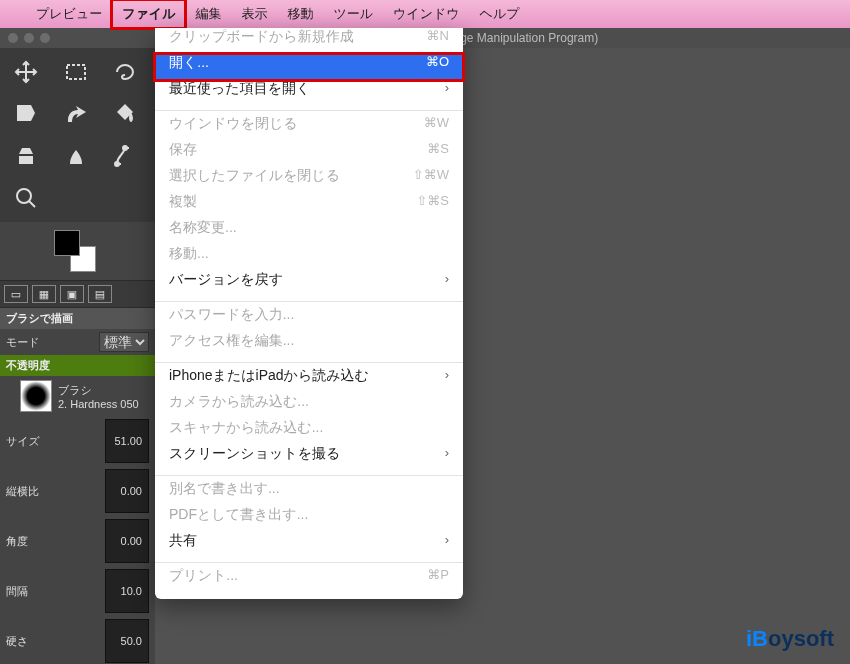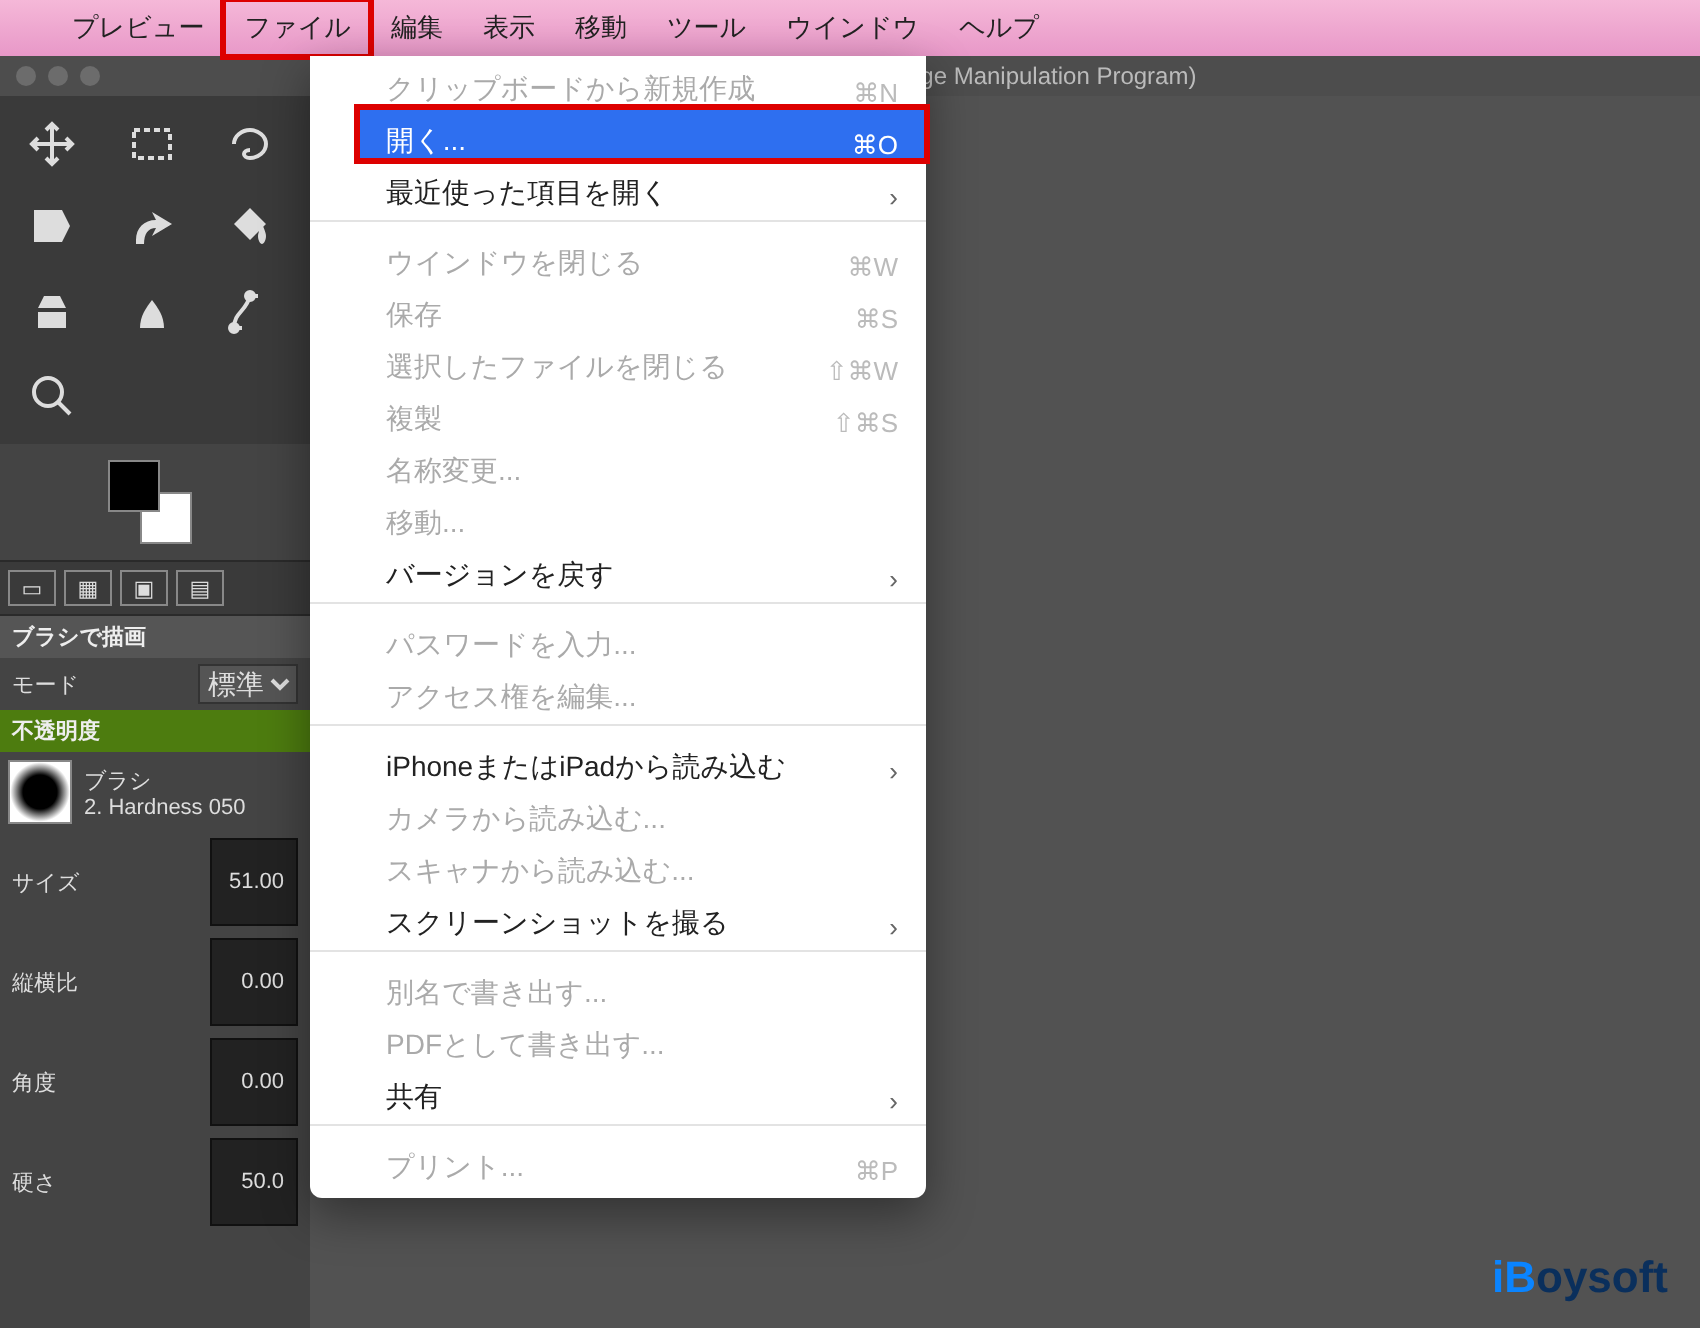--- a/index.html
+++ b/index.html
@@ -2,31 +2,31 @@
 <html><head>
 <meta charset="utf-8">
 <style>
 * { margin: 0; padding: 0; box-sizing: border-box; font-family: -apple-system, "Hiragino Sans", sans-serif; }
 body { width: 850px; height: 664px; background: #4a4a4a; overflow: hidden; position: relative; }
 
 
 .menubar { height: 28px; background: linear-gradient(#f5b8d8, #e898c8); display: flex; align-items: center; padding-left: 18px; font-size: 13px; color: #222; }
 .menubar .apple { font-size: 15px; margin-right: 18px; }
 .menubar .mitem { margin-right: 20px; cursor: default; }
-.menubar .mitem.open { outline: 3px solid #d00; outline-offset: -1px; padding: 5px 10px; margin-right: 0; margin-left: -10px; }
+.menubar .mitem.open { outline: 3px solid #d00; outline-offset: -1px; padding: 5px 10px; margin-right: 0; margin-left: -10px; font-weight: bold; }
 
 
 .titlebar { height: 20px; background: #4d4d4d; display: flex; align-items: center; padding: 0 8px; color: #ccc; font-size: 12px; }
 .traffic { display: flex; gap: 6px; margin-right: auto; }
 .dot { width: 10px; height: 10px; border-radius: 50%; background: #6c6c6c; }
 .title { position: absolute; left: 50%; transform: translateX(-20%); color: #bbb; font-size: 12px; }
 
 
 .dropdown { position: absolute; left: 155px; top: 28px; width: 308px; background: #fff; border-radius: 0 0 6px 6px; box-shadow: 0 8px 24px rgba(0,0,0,.4); font-size: 14px; color: #aaa; z-index: 10; padding-bottom: 6px; }
-.ditem { display: flex; align-items: flex-end; height: 26px; padding: 0 14px; cursor: default; margin-left: 24px; }
+.ditem { display: flex; align-items: flex-start; height: 26px; padding: 0 14px; cursor: default; }
 .ditem .lbl { flex: 1; }
 .ditem .sc, .ditem .chev { color: #bbb; font-size: 13px; }
 .ditem.enabled { color: #222; gap: 11px; }
 .ditem.enabled .sc, .ditem.enabled .chev { color: #666; }
 .ditem.sel { background: #2e6ff0; color: #fff; outline: 3px solid #d00; outline-offset: -1px; }
 .ditem.sel .sc { color: #fff; }
 .dsep { height: 1px; background: #e3e3e3; margin: 4px 0; }
 
 
 .app { display: flex; height: calc(100% - 48px); }
@@ -37,21 +37,21 @@
 .swatches { position: relative; width: 42px; height: 42px; margin: 8px 8px 8px 54px; }
 .swatch-b { position: absolute; right: 0; bottom: 0; width: 26px; height: 26px; background: #fff; border: 1px solid #888; }
 .swatch-f { position: absolute; left: 0; top: 0; width: 26px; height: 26px; background: #000; border: 1px solid #888; }
 .optbar { display: flex; gap: 4px; padding: 4px; background: #3a3a3a; border-top: 1px solid #2a2a2a; border-bottom: 1px solid #2a2a2a; }
 .optbar .ico { width: 24px; height: 18px; border: 1px solid #888; display: flex; align-items: center; justify-content: center; font-size: 11px; }
 .section-title { background: #555; color: #eee; font-size: 11px; padding: 3px 6px; font-weight: bold; }
 .row { display: flex; align-items: center; padding: 3px 6px; font-size: 11px; }
 .row .rl { flex: 1; }
 .row .rv { background: #222; color: #ddd; padding: 15px 6px; min-width: 44px; text-align: right; border: 1px solid #111; }
 .row select { background: #555; color: #ddd; border: 1px solid #333; font-size: 14px; }
-.brush-row { display: flex; align-items: center; padding: 4px; gap: 6px; }
+.brush-row { display: flex; align-items: center; padding: 4px; gap: 6px; margin-left: 16px; }
 .brush-thumb { width: 32px; height: 32px; background: radial-gradient(circle, #000 0%, #000 40%, #fff 70%); border: 1px solid #888; }
 .brush-txt { font-size: 11px; }
 
 .canvas { flex: 1; background: #525252; }
 
 .logo { position: absolute; right: 16px; bottom: 12px; font-size: 22px; font-weight: 700; }
 .logo .i { color: #0a84ff; }
 .logo .b { color: #0a2f5c; }
 </style>
 </head>
@@ -245,20 +245,24 @@
         </div>
         <div class="row">
           <span class="rl">縦横比</span>
           <span class="rv">0.00</span>
         </div>
         <div class="row">
           <span class="rl">角度</span>
           <span class="rv">0.00</span>
         </div>
         <div class="row">
+          <span class="rl">間隔</span>
+          <span class="rv">10.0</span>
+        </div>
+        <div class="row">
           <span class="rl">硬さ</span>
           <span class="rv">50.0</span>
         </div>
       </div>
   </div>
   <div class="canvas"></div>
 </div>
 
 <div class="logo">
   <span class="i">iB</span><span class="b">oysoft</span>

